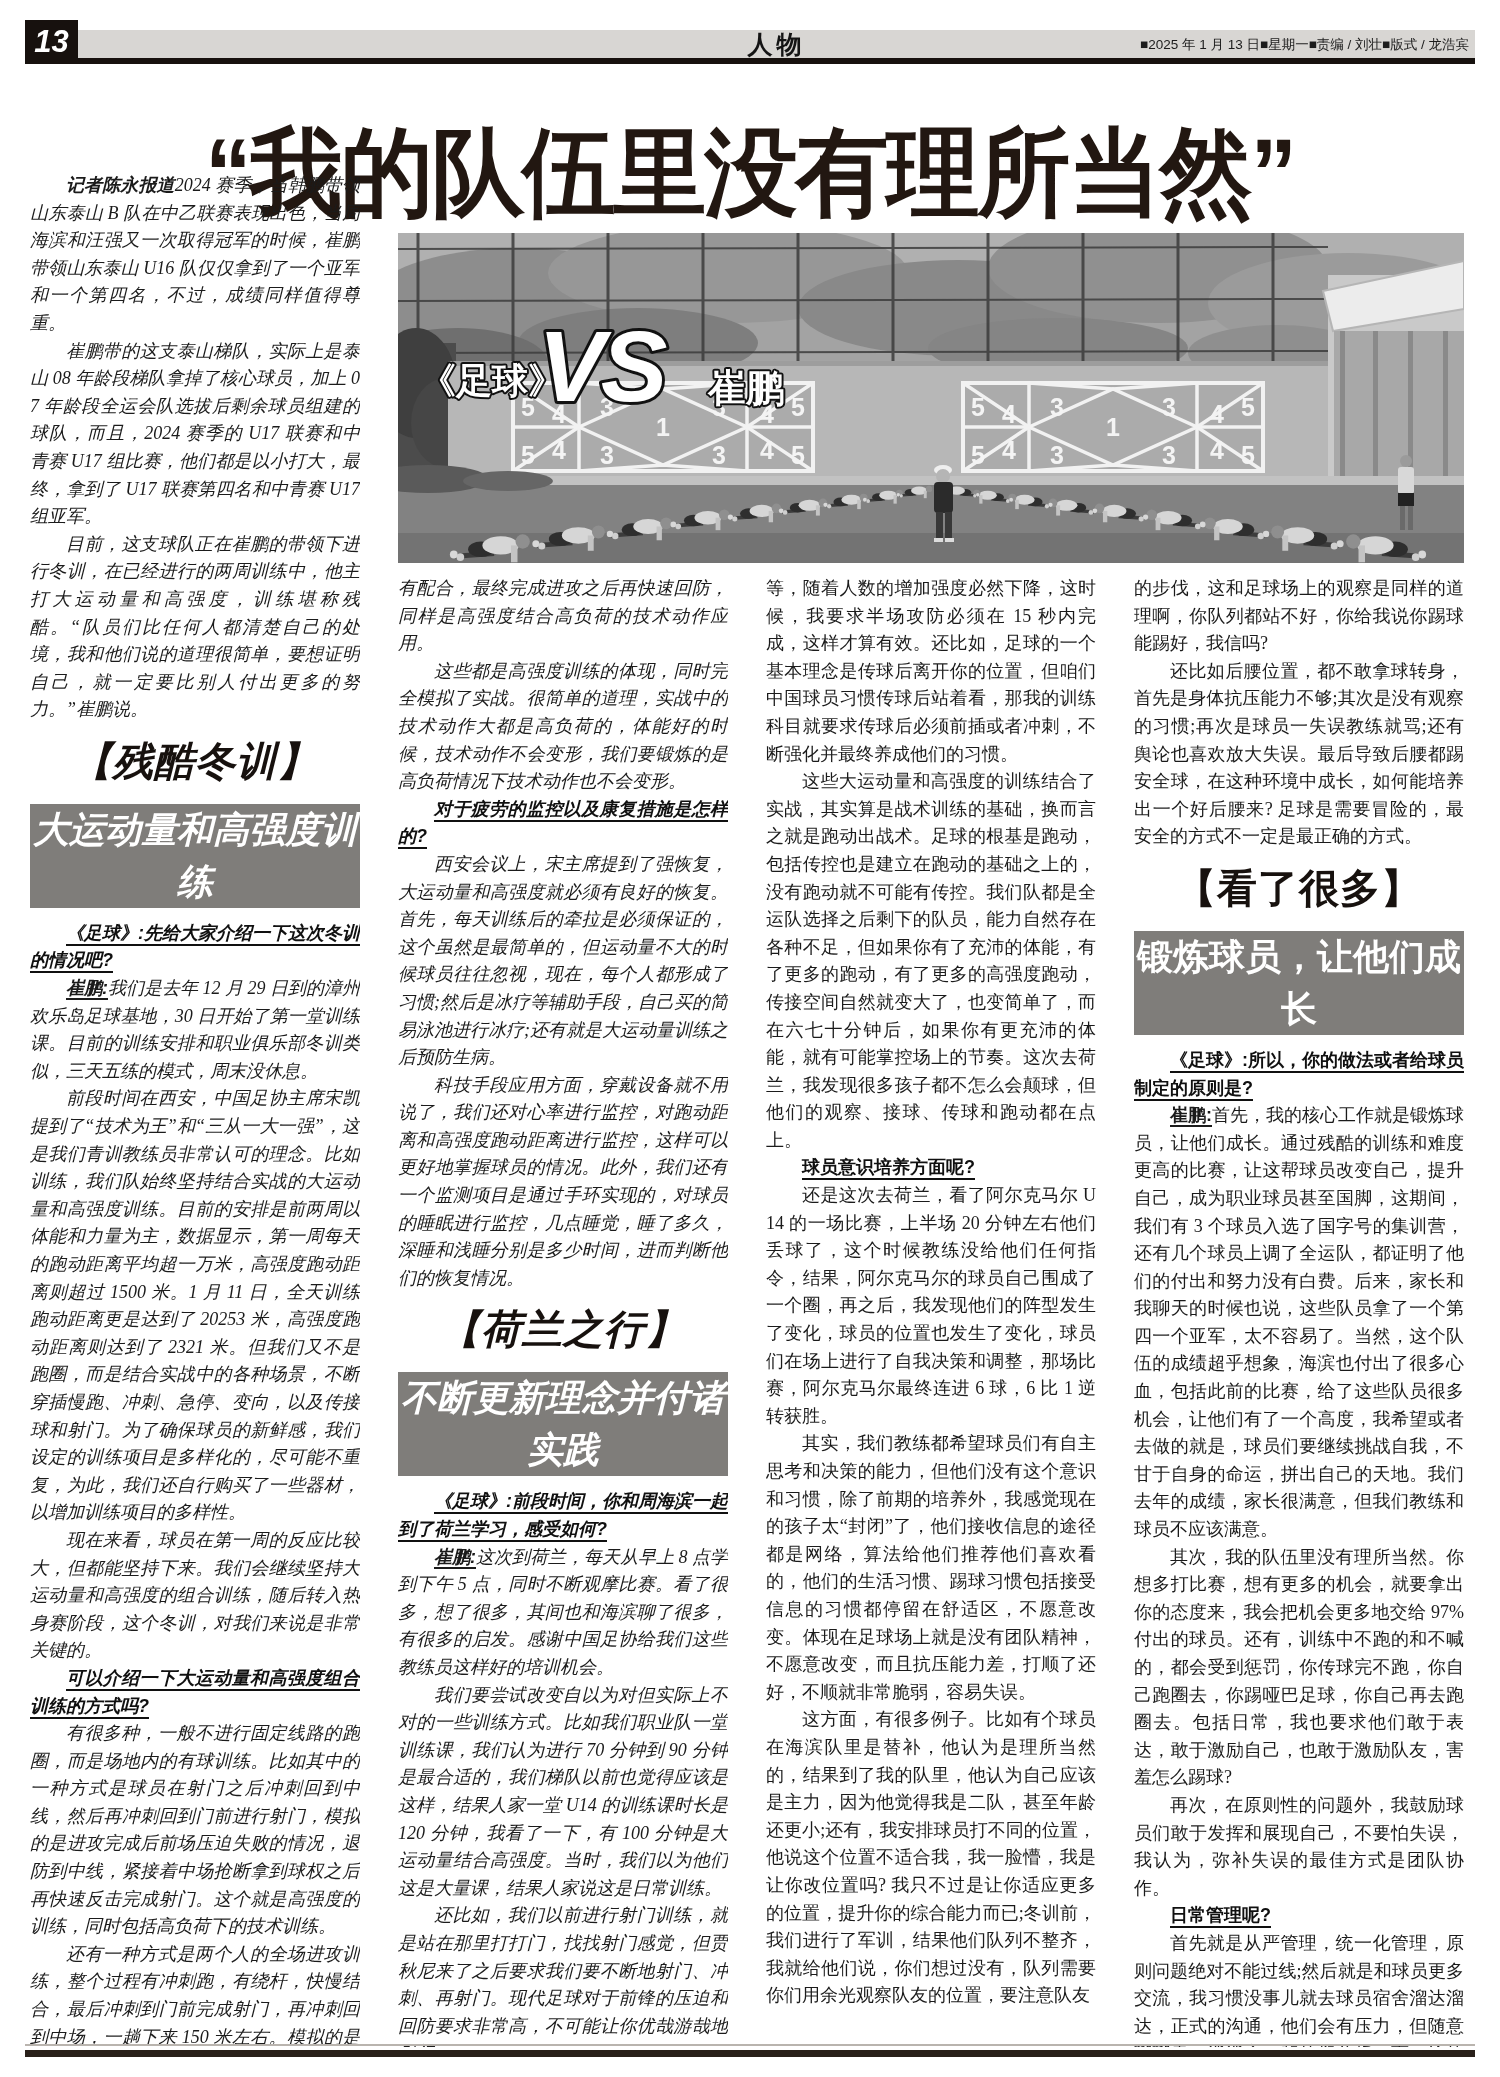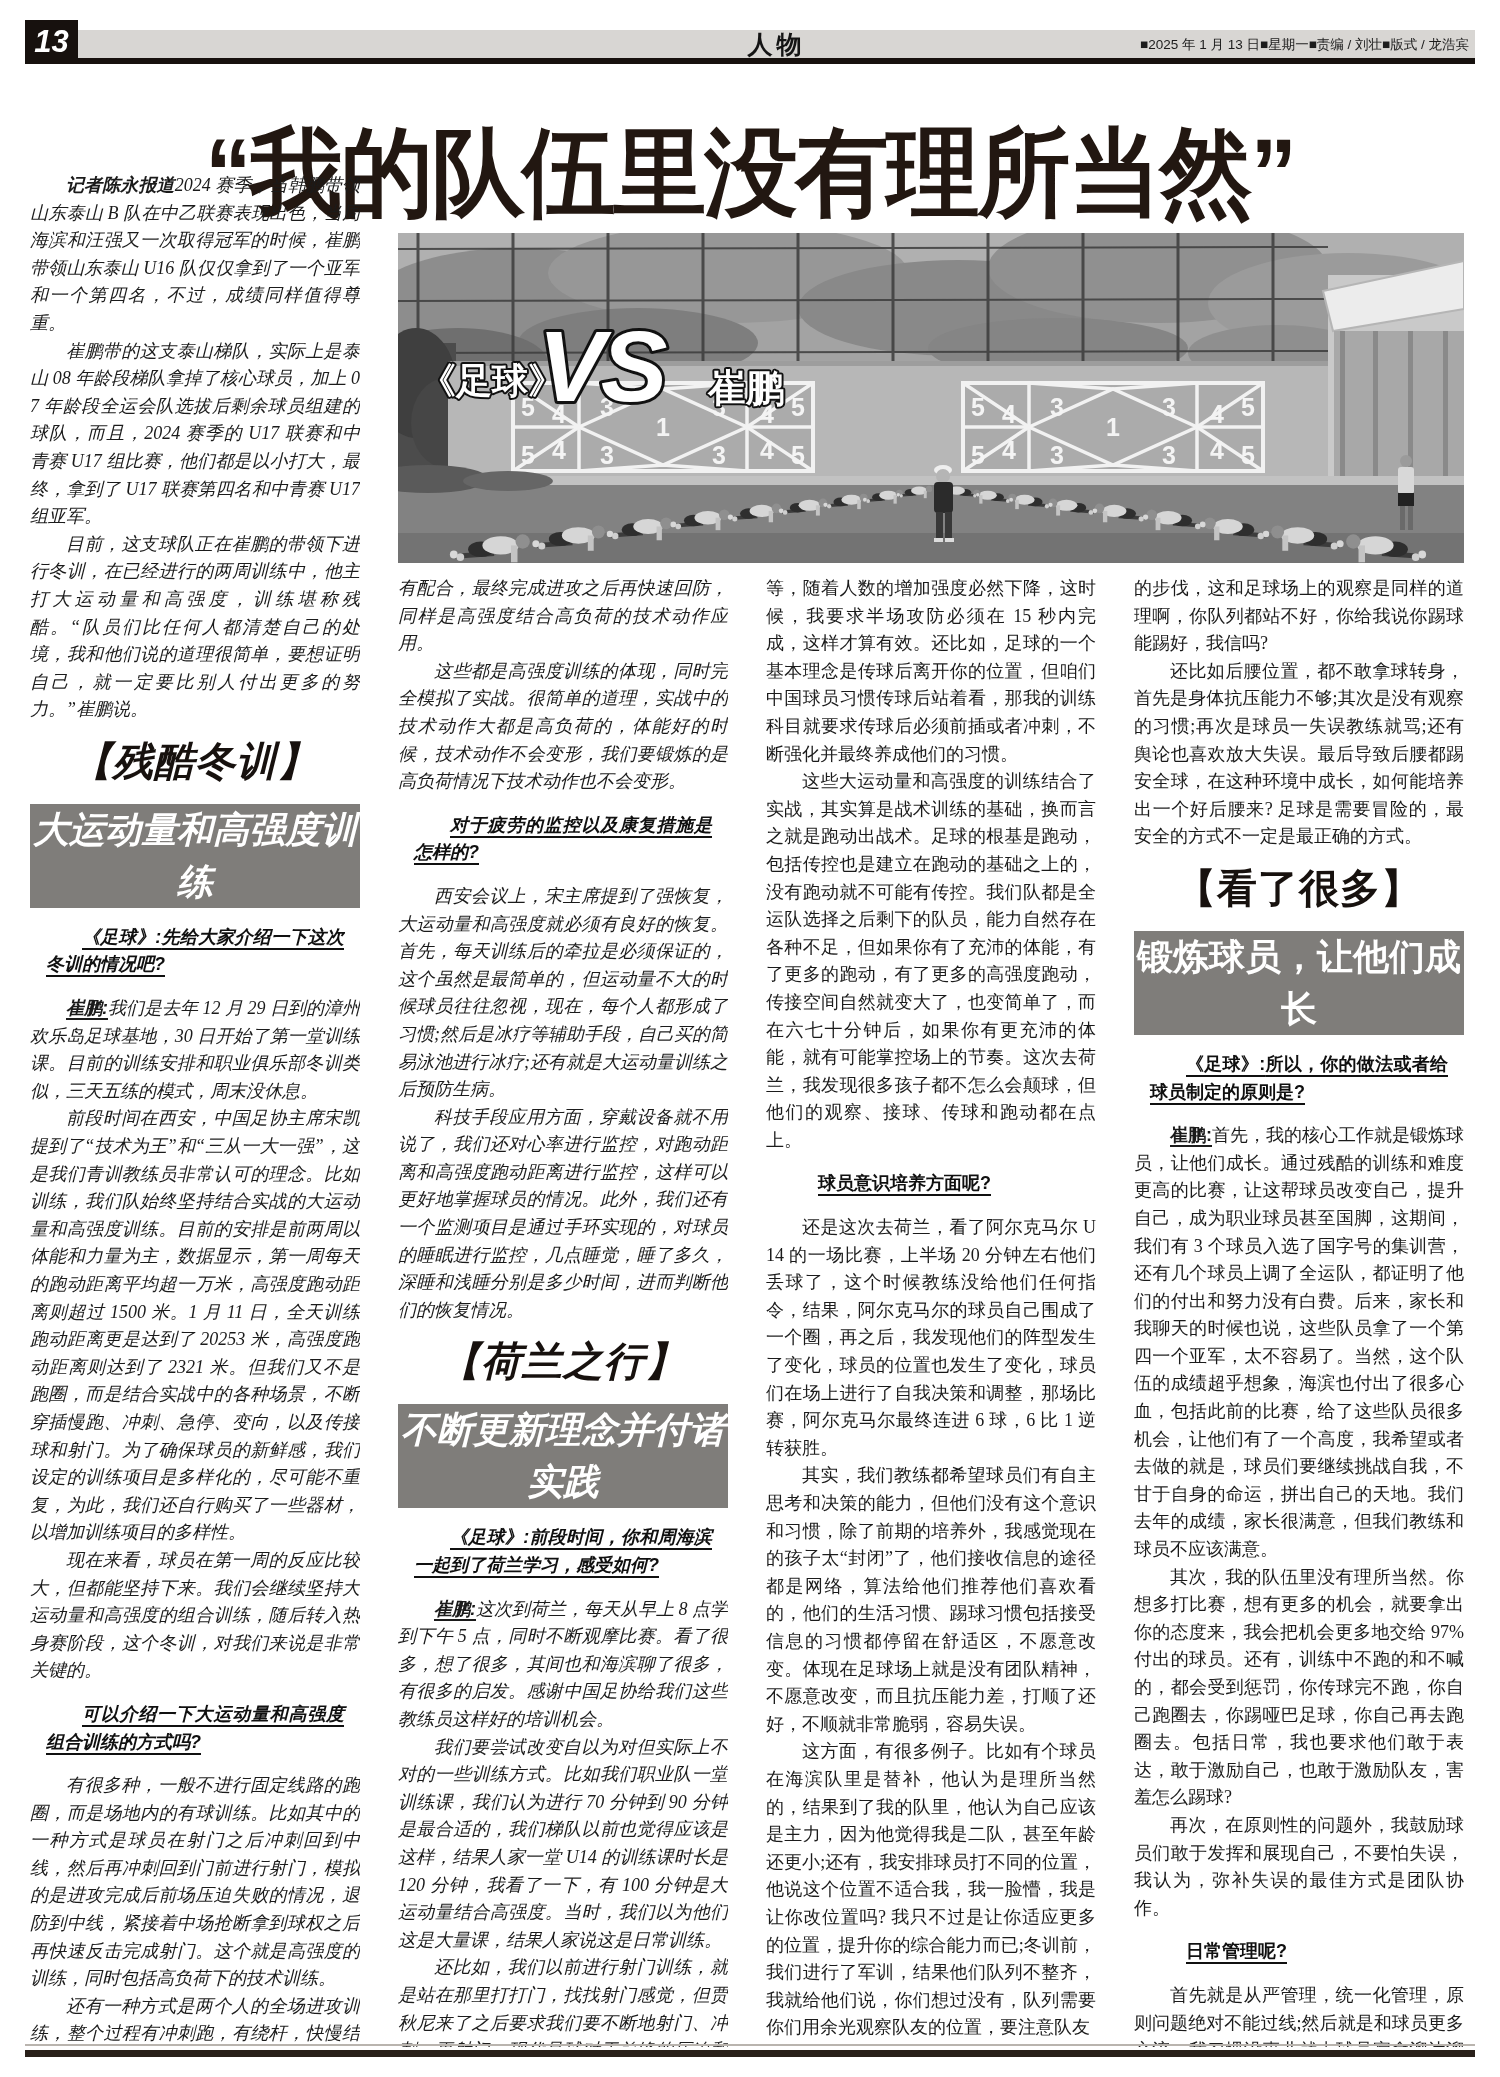--- a/index.html
+++ b/index.html
@@ -33,21 +33,21 @@
   #col-2{left:398px;font-style:italic;}
   #col-3{left:766px;}
   #col-4{left:1134px;}
 
   .para{margin:0;font-size:18px;line-height:27.6px;text-align:justify;text-indent:2em;
         color:#1b1b1b;word-break:break-all;}
   .para.flush{text-indent:0;}
   .lead{font-family:"Liberation Sans",sans-serif;font-weight:bold;}
   .alead{font-family:"Liberation Sans",sans-serif;font-weight:bold;
          text-decoration:underline;text-decoration-thickness:2px;text-underline-offset:4px;}
-  .q{margin:16px;font-family:"Liberation Sans",sans-serif;font-weight:bold;font-size:18px;line-height:27.6px;
+  .q{margin:0;font-family:"Liberation Sans",sans-serif;font-weight:bold;font-size:18px;line-height:27.6px;
      text-indent:2em;text-align:justify;color:#101010;word-break:break-all;
      text-decoration:underline;text-decoration-thickness:2px;text-underline-offset:5px;}
   .sec{margin:14px 0 6px;text-align:center;font-family:"Liberation Sans",sans-serif;
        font-weight:900;font-size:40px;line-height:1.15;color:#17110e;letter-spacing:1px;}
   .sub{margin:20px 0 12px;background:#7f7d7a;color:#ffffff;text-align:center;
        font-family:"Liberation Sans",sans-serif;font-weight:900;font-size:36px;line-height:52px;
        letter-spacing:0;}
 
   
   .foot-thin{position:absolute;left:25px;top:2044px;width:1450px;height:2px;background:#b9b4ae;}

